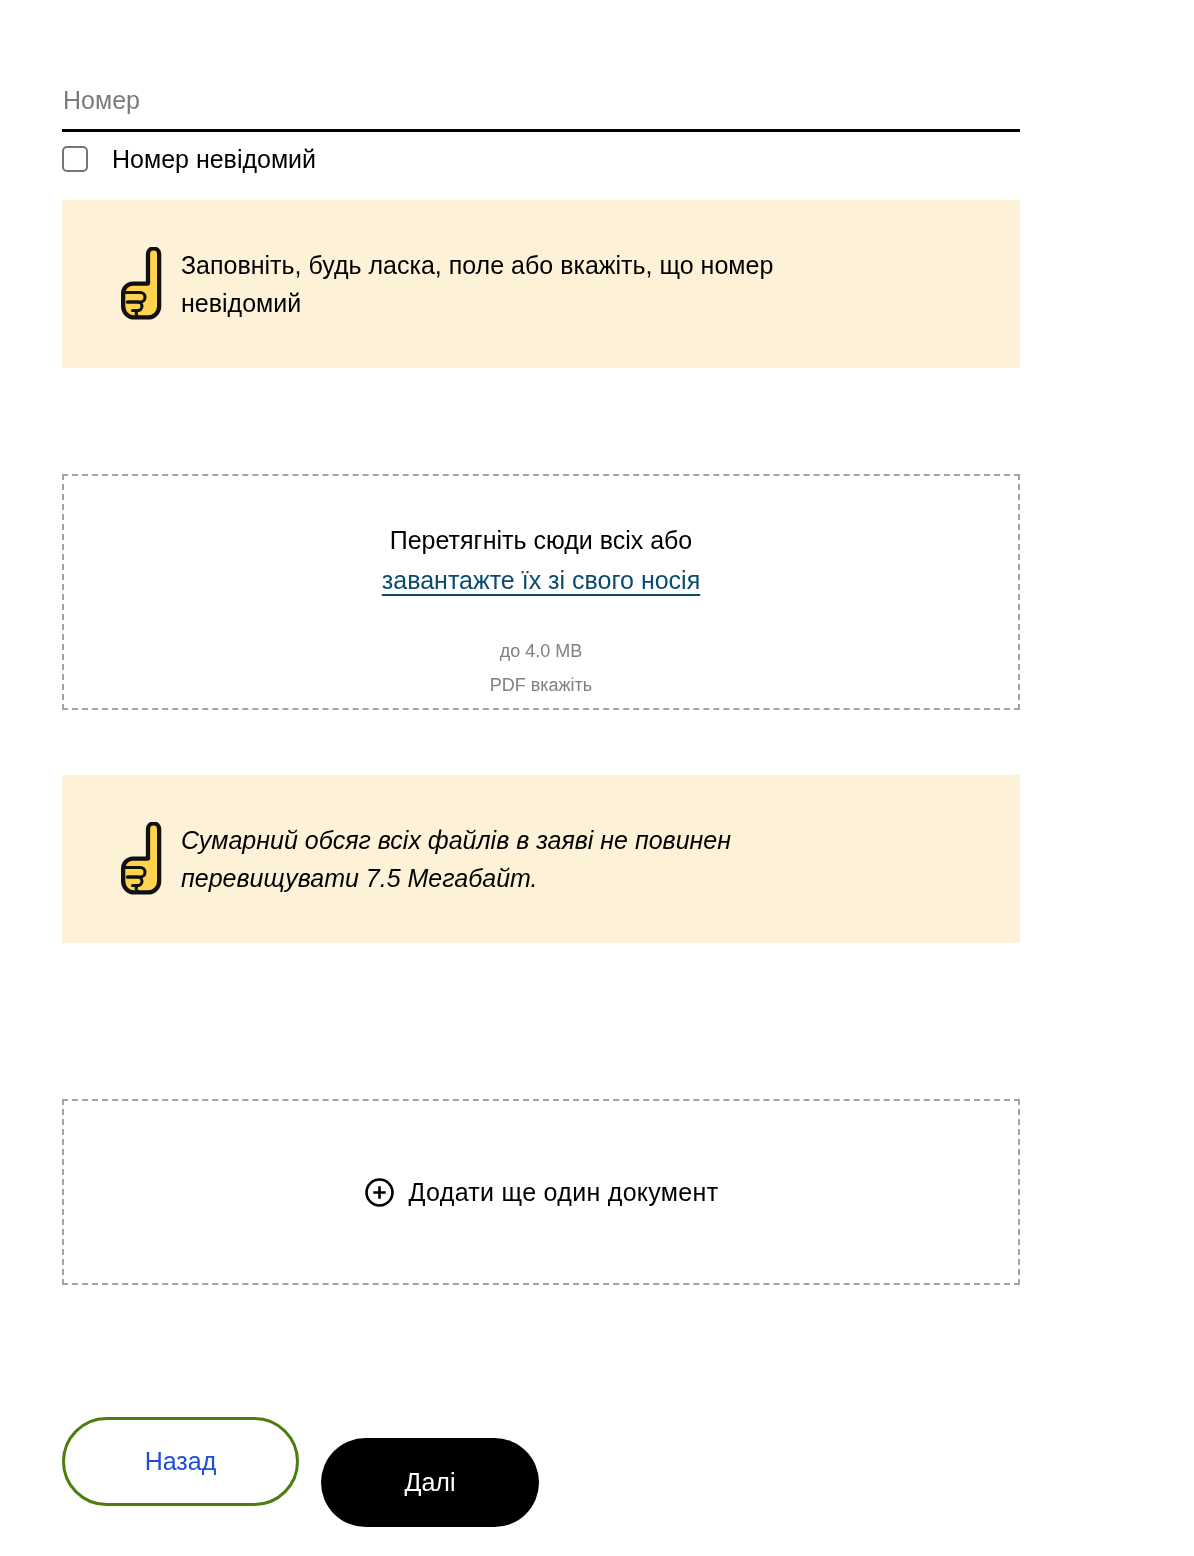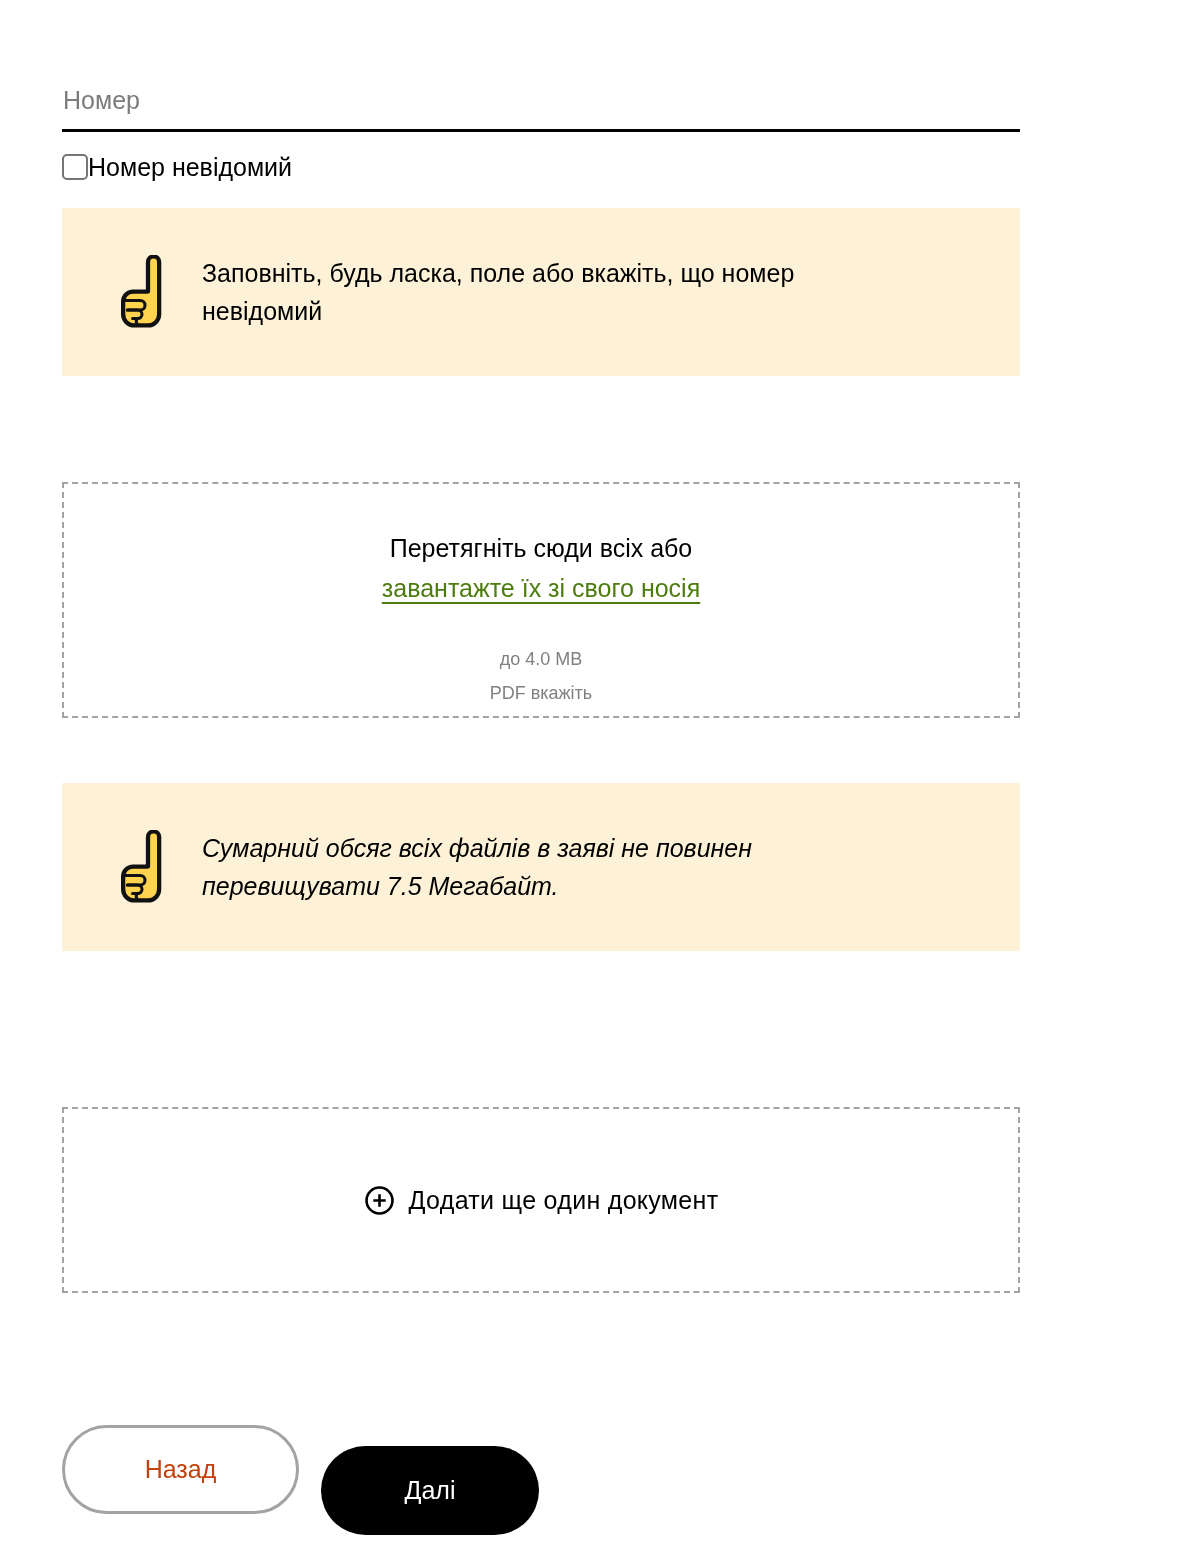--- a/index.html
+++ b/index.html
@@ -28,23 +28,24 @@
     color: #000000;
     padding: 0 0 14px 1px;
     outline: none;
     background: transparent;
     border-radius: 0;
   }
   .number-input::placeholder { color: #7b7b7b; opacity: 1; }
 
   
   .checkbox-row {
-    margin-top: 22px;
+    margin-top: 14px;
     display: flex;
     align-items: center;
+    gap: 24px;
     height: 26px;
   }
   .checkbox-box {
     width: 26px;
     height: 26px;
     border: 2px solid #757575;
     border-radius: 5px;
     background: #fff;
     flex: 0 0 auto;
     cursor: pointer;
@@ -53,42 +54,42 @@
 
   
   .hint-box {
     margin-top: 28px;
     background: #FDF2D8;
     height: 168px;
     display: flex;
     align-items: center;
     padding-left: 56px;
     padding-right: 40px;
-    gap: 36px;
+    gap: 15px;
   }
   .hint-box.second { margin-top: 65px; font-style: italic; }
   .hint-text {
     font-size: 25px;
     line-height: 38px;
     max-width: 640px;
   }
   .finger-icon { flex: 0 0 auto; display: block; }
 
   
   .dropzone {
     margin-top: 106px;
     height: 236px;
     border: 2px dashed #A3A3A3;
     text-align: center;
     padding-top: 44px;
     cursor: pointer;
   }
   .dz-main { font-size: 25px; line-height: 40px; }
   .dz-link {
-    color: #4d7c0f;
+    color: #0c4a6e;
     text-underline-offset: 5px;
   }
   .dz-meta {
     margin-top: 34px;
     font-size: 18px;
     line-height: 34px;
     color: #808080;
   }
 
   
@@ -119,22 +120,22 @@
     height: 89px;
     border-radius: 45px;
     display: flex;
     align-items: center;
     justify-content: center;
     cursor: pointer;
   }
   .btn-back {
     width: 237px;
     background: #fff;
-    border: 3px solid #a3a3a3;
-    color: #c2410c;
+    border: 3px solid #4d7c0f;
+    color: #1d4ed8;
   }
   .btn-next {
     width: 218px;
     background: #000;
     border: none;
     color: #fff;
     margin-top: 43px;
   }
 </style>
 </head>

